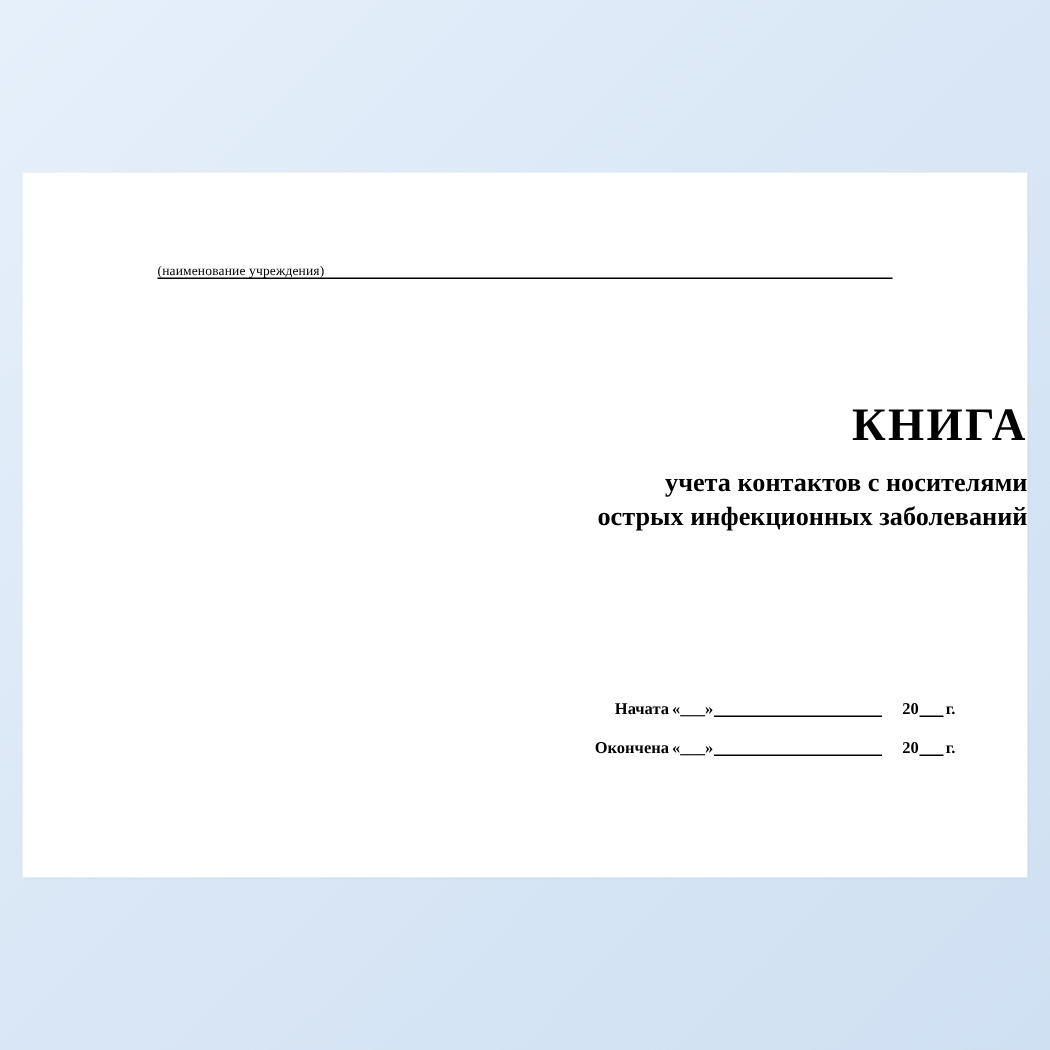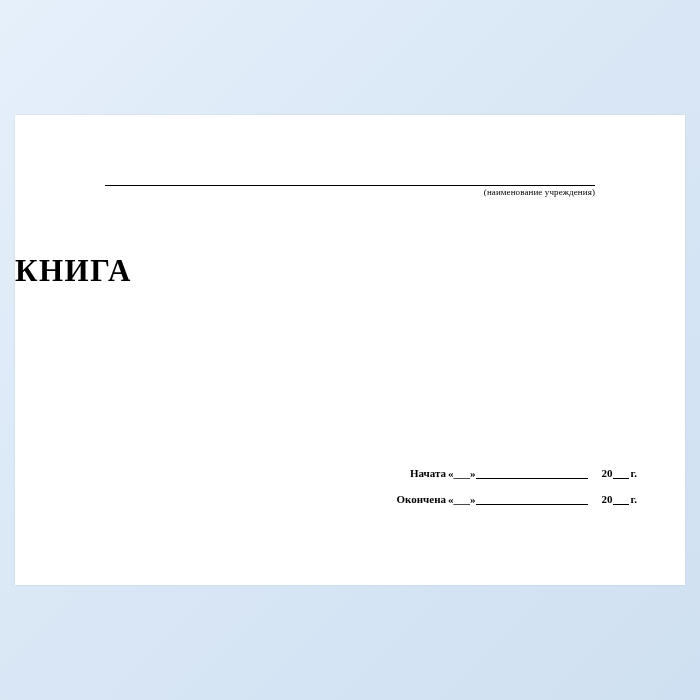--- a/index.html
+++ b/index.html
@@ -46,34 +46,34 @@
     position: absolute;
     left: 90px;
     top: 70px;
     width: 490px;
     border-bottom: 1px solid #000;
     height: 0;
   }
   .org-caption {
     position: absolute;
     left: 90px;
-    top: 72px;
+    top: 60px;
     width: 490px;
-    text-align: right;
+    text-align: left;
     font-size: 9px;
     color: #000;
     letter-spacing: 0.1px;
   }
   
   .title-block {
     position: absolute;
     left: 0;
     right: 0;
-    top: 140px;
-    text-align: left;
+    top: 152px;
+    text-align: right;
   }
   .title-main {
     font-size: 31px;
     font-weight: bold;
     letter-spacing: 1.5px;
     line-height: 1.05;
     color: #000;
   }
   .title-sub {
     margin-top: 10px;
@@ -94,21 +94,21 @@
     text-align: right;
     font-size: 11px;
     font-weight: bold;
     color: #000;
   }
   .date-row {
     white-space: nowrap;
     margin-bottom: 14px;
     display: flex;
     justify-content: flex-end;
-    align-items: flex-end;
+    align-items: center;
     font-family: Liberation Serif, serif;
   }
   .date-row:last-child {
     margin-bottom: 0;
   }
   .date-label {
     margin-right: 2px;
   }
   .date-quote {
     letter-spacing: 0px;
@@ -138,20 +138,24 @@
   <div class="backdrop"></div>
 
   <div class="page">
     <div class="page-inner">
 
       <div class="org-line"></div>
       <div class="org-caption">(наименование учреждения)</div>
 
       <div class="title-block">
         <div class="title-main">КНИГА</div>
+        <div class="title-sub">
+          <span class="line1">учета контактов с носителями</span>
+          <span class="line2">острых инфекционных заболеваний</span>
+        </div>
       </div>
 
       <div class="dates">
         <div class="date-row">
           <span class="date-label">Начата</span>
           <span class="date-quote">«___»</span>
           <span class="date-rule"></span>
           <span class="date-year">20</span>
           <span class="date-underscore"></span>
           <span>г.</span>

